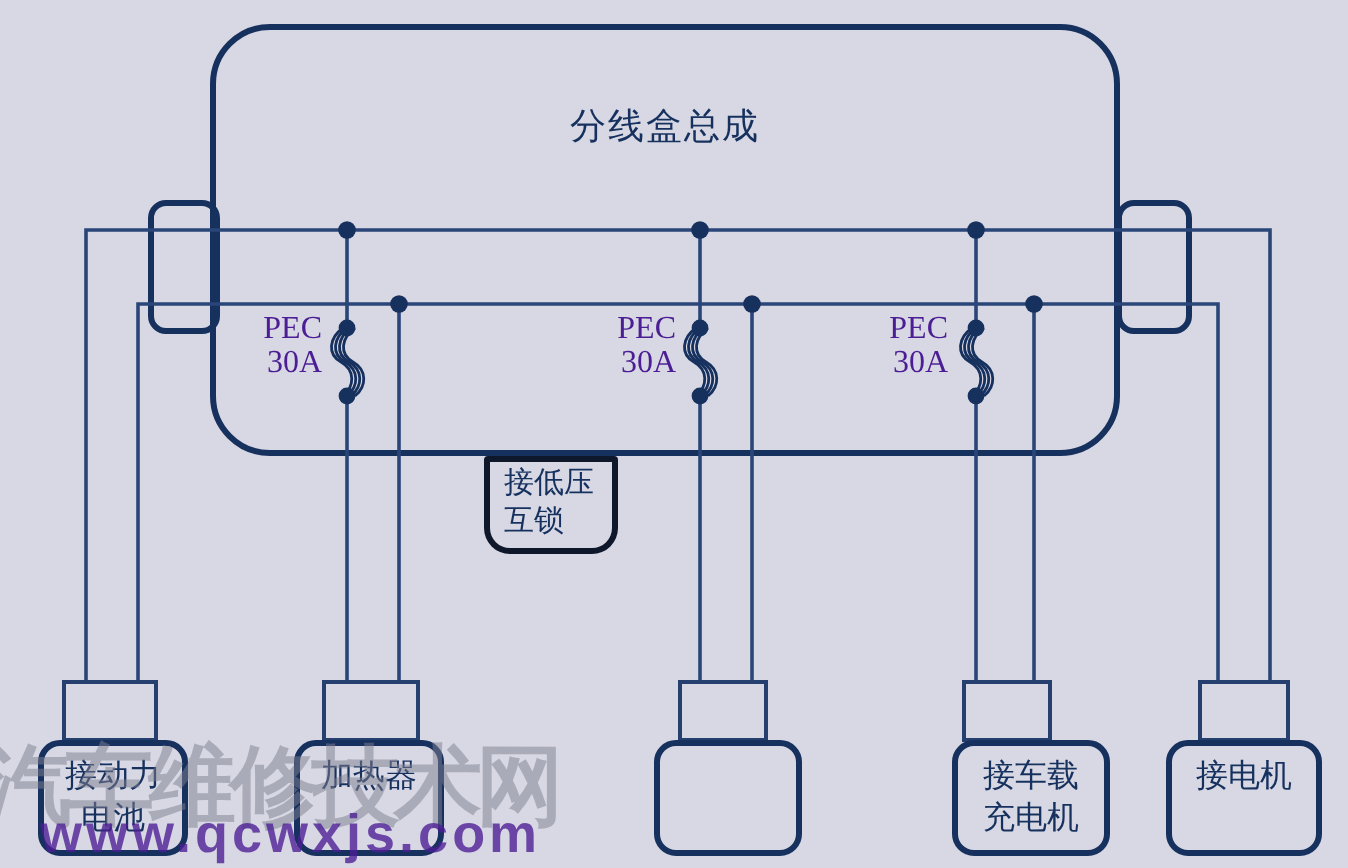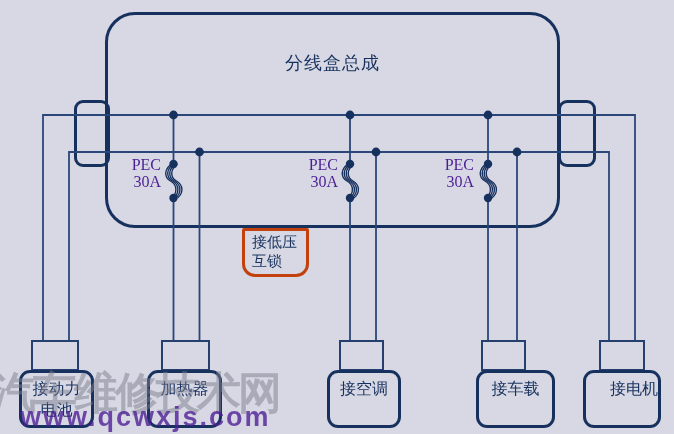--- a/index.html
+++ b/index.html
@@ -35,21 +35,21 @@
     position:absolute;top:156px;width:58px;
     text-align:right;font-size:16px;line-height:17px;
     color:#4c1d95;
   }
   .fuse-label-1{left:103px;}
   .fuse-label-2{left:280px;}
   .fuse-label-3{left:416px;}
   
   .interlock{
     position:absolute;left:242px;top:228px;width:67px;height:49px;
-    border:3px solid #c2410c;
+    border:3px solid #0f172a;
     border-radius:2px 2px 13px 13px;
     box-sizing:border-box;background:transparent;
     font-size:15px;line-height:19px;color:#17315f;
     padding:2px 0 0 7px;
   }
   
   .neck{
     position:absolute;top:340px;height:31px;
     border:2px solid #25406f;box-sizing:border-box;
     background:#d7d8e3;
@@ -58,21 +58,21 @@
     position:absolute;top:370px;height:58px;
     border:3px solid #17315f;border-radius:11px;
     box-sizing:border-box;background:#d7d8e3;
     font-size:16px;line-height:20.5px;color:#17315f;
     text-align:center;padding-top:6px;
   }
   .neck-battery{left:31px;width:48px;}   .cbox-battery{left:19px;width:75px;}
   .neck-ptc{left:161px;width:49px;}      .cbox-ptc{left:147px;width:75px;}
   .neck-ac{left:339px;width:45px;}       .cbox-ac{left:327px;width:74px;}
   .neck-charger{left:481px;width:45px;}  .cbox-charger{left:464px;width:79px;margin-left:12px;}
-  .neck-motor{left:599px;width:46px;}    .cbox-motor{left:583px;width:78px;text-align:right;}
+  .neck-motor{left:599px;width:46px;}    .cbox-motor{left:583px;width:78px;}
   
   .wm-site{
     position:absolute;left:-8px;top:364px;
     font-family:"Liberation Sans",sans-serif;
     font-size:44px;font-weight:bold;letter-spacing:-3px;
     color:#7f7f90;opacity:0.50;white-space:nowrap;
     pointer-events:none;
   }
   .wm-url{
     position:absolute;left:20px;top:402px;
@@ -176,24 +176,24 @@
   <div class="neck neck-motor"></div>
 
   <div class="cbox cbox-battery">
     <div>接动力</div>
     <div>电池</div>
   </div>
   <div class="cbox cbox-ptc">
     <div>加热器</div>
   </div>
   <div class="cbox cbox-ac">
-    <div>接空调</div>
   </div>
   <div class="cbox cbox-charger">
     <div>接车载</div>
+    <div>充电机</div>
   </div>
   <div class="cbox cbox-motor">
     <div>接电机</div>
   </div>
 
   <div class="wm-site">汽车维修技术网</div>
   <div class="wm-url">www.qcwxjs.com</div>
 
 </div>
 

